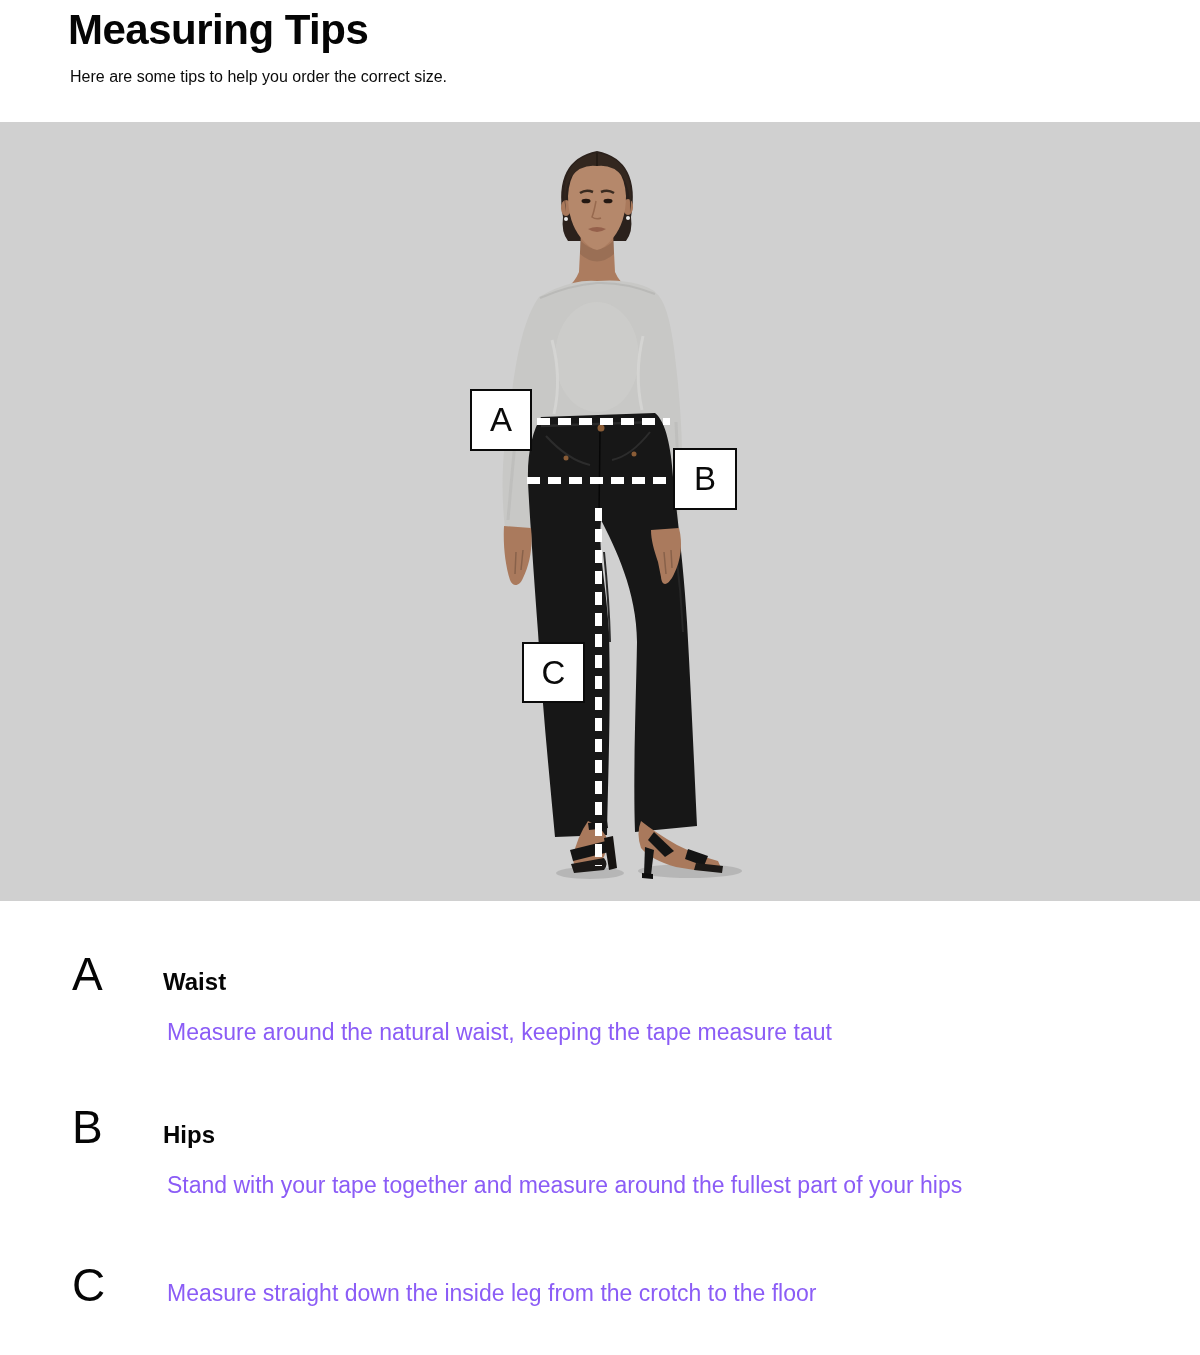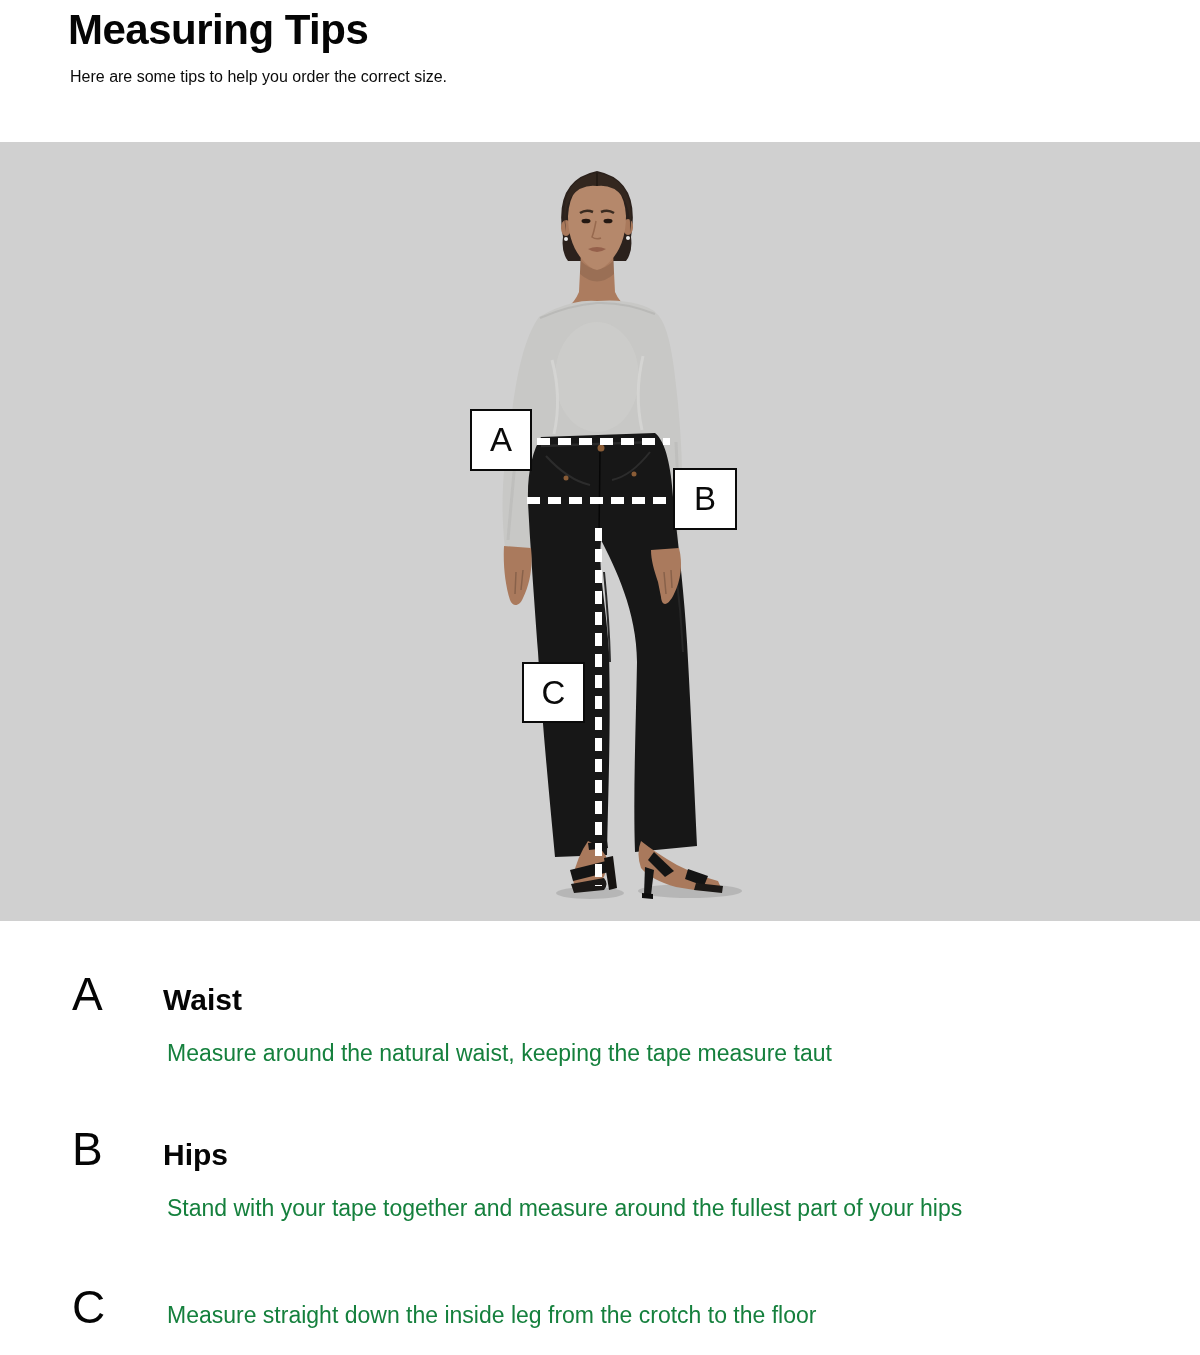--- a/index.html
+++ b/index.html
@@ -3,21 +3,21 @@
 <meta charset="utf-8">
 <style>
   * { box-sizing: border-box; }
   html,body { margin:0; padding:0; }
   body {
     width:1200px; height:1355px; overflow:hidden;
     background:#ffffff; color:#0a0a0a;
     font-family:"Liberation Sans", sans-serif;
     -webkit-font-smoothing:antialiased;
   }
-  .header { height:142px; padding:8px 0 0 68px; }
+  .header { height:122px; padding:8px 0 0 68px; }
   .page-title {
     margin:0; font-size:42px; line-height:1.05; font-weight:700;
     letter-spacing:-0.5px; color:#050505;
   }
   .page-subtitle {
     margin:15px 0 0 2px; font-size:16px; line-height:1.2; font-weight:400; color:#0a0a0a;
   }
   .figure {
     position:relative; width:1200px; height:779px; background:#d0d0d0;
   }
@@ -38,22 +38,22 @@
   .dash-b { left:527px; top:355px; width:143px; }
   .dash-v {
     position:absolute; width:7px;
     background-image:repeating-linear-gradient(180deg,#ffffff 0 13px,rgba(255,255,255,0) 13px 21px);
   }
   .dash-c { left:595px; top:386px; height:358px; }
   .definitions { padding:50px 0 0 72px; }
   .def-row { display:flex; align-items:baseline; margin:0 0 58px 0; }
   .def-letter { width:91px; font-size:46px; line-height:1; font-weight:400; color:#050505; }
   .def-body { flex:1; }
-  .def-label { margin:0; font-size:30px; line-height:1.2; font-weight:700; color:#050505; }
-  .def-desc { margin:22px 0 0 4px; font-size:23px; line-height:1.2; font-weight:400; color:#15803d; }
+  .def-label { margin:0; font-size:24px; line-height:1.2; font-weight:700; color:#050505; }
+  .def-desc { margin:22px 0 0 4px; font-size:23px; line-height:1.2; font-weight:400; color:#8b5cf6; }
 </style>
 </head>
 <body>
 
 <div class="header">
   <h1 class="page-title">Measuring Tips</h1>
   <p class="page-subtitle">Here are some tips to help you order the correct size.</p>
 </div>
 
 <div class="figure">

